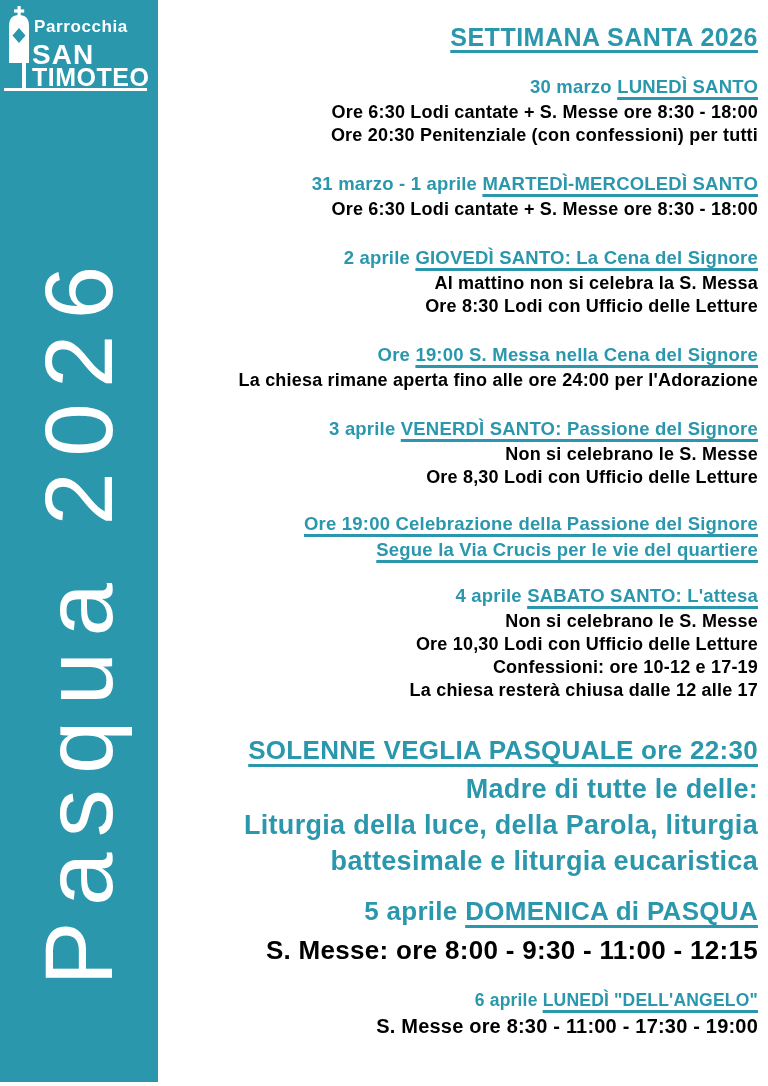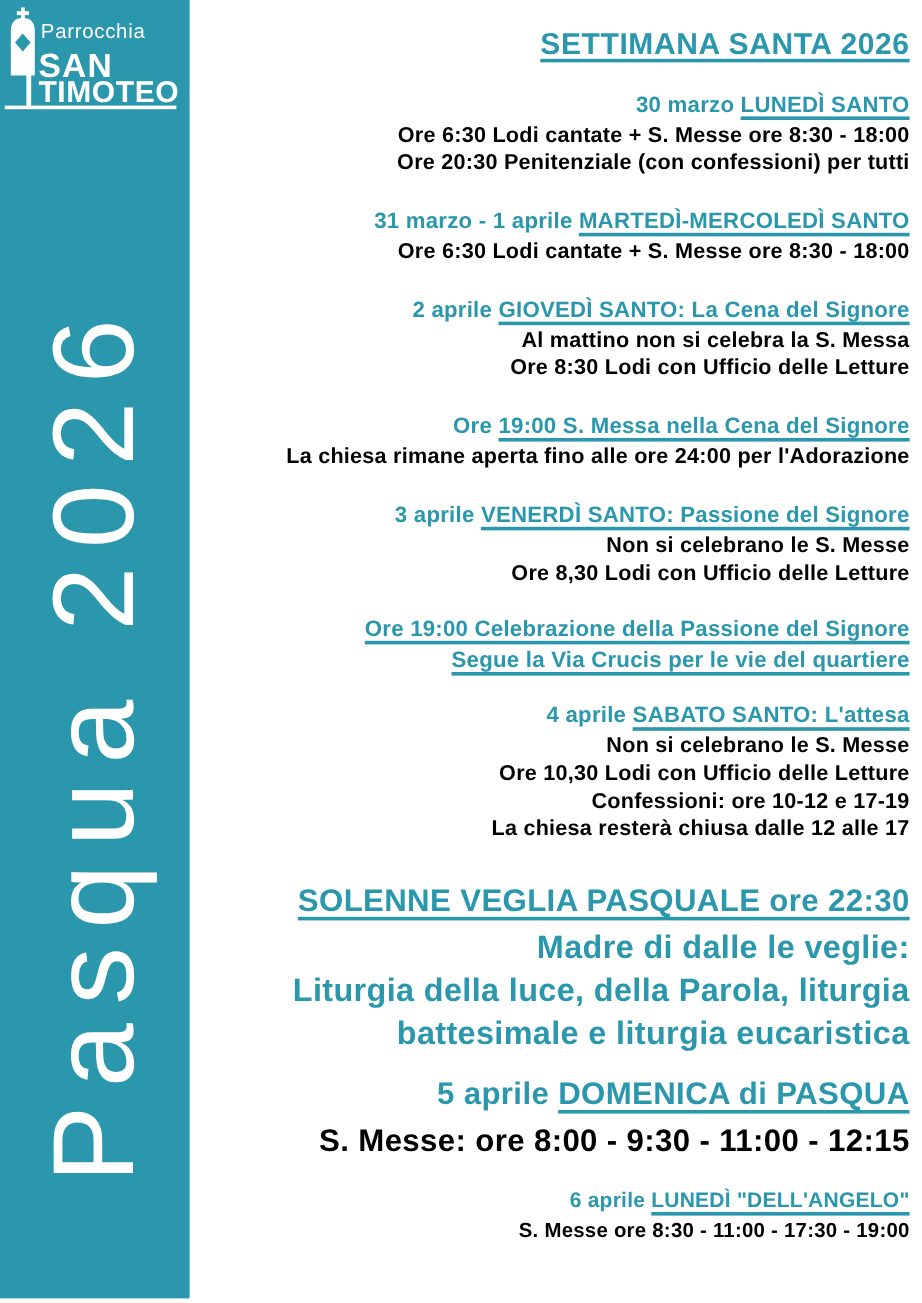--- a/index.html
+++ b/index.html
@@ -11,21 +11,21 @@
     font-family:"Liberation Sans", sans-serif;
   }
   
   .sidebar{
     position:absolute;left:0;top:0;
     width:158px;height:1082px;
     background:#2a97ad;
   }
   .logo{position:absolute;left:0;top:0;width:158px;height:100px;color:#ffffff;}
   .tower{position:absolute;left:8px;top:6px;}
-  .logo-line1{position:absolute;left:34px;top:17px;font-size:17px;font-weight:400;letter-spacing:.6px;}
+  .logo-line1{position:absolute;left:34px;top:17px;font-size:17px;font-weight:700;letter-spacing:.6px;}
   .logo-line2{position:absolute;left:32px;top:39px;font-size:28px;font-weight:700;letter-spacing:1px;}
   .logo-line3{position:absolute;left:32px;top:63px;font-size:25px;font-weight:700;letter-spacing:.5px;}
   .logo-underline{position:absolute;left:4px;top:88px;width:143px;height:3px;background:#ffffff;}
   .vtitle{
     position:absolute;top:0;left:0;
     width:1086px;height:158px;
     transform:rotate(-90deg) translateX(-1086px);
     transform-origin:top left;
     line-height:158px;
     text-align:center;
@@ -69,21 +69,21 @@
   
   .sec-small .sec-header{font-size:18.5px;line-height:23px;letter-spacing:.2px;margin-bottom:3px;}
   .sec-small .body-line{font-size:18px;line-height:23px;letter-spacing:.2px;}
   
   .sec-large .sec-header{font-size:26px;line-height:36px;letter-spacing:.3px;margin-bottom:3px;}
   .sec-large .sec-header .u{text-decoration-thickness:2.5px;text-underline-offset:5px;}
   .sec-large .body-line{font-size:26px;line-height:36px;letter-spacing:.3px;}
   .teal-line{color:#2a97ad;font-weight:700;font-size:27px;line-height:36px;letter-spacing:.3px;}
   
   .sec-xsmall .sec-header{font-size:17.5px;line-height:24px;letter-spacing:.2px;margin-bottom:2px;}
-  .sec-xsmall .body-line{font-size:17px;line-height:24px;letter-spacing:.2px;padding-left:21px;}
+  .sec-xsmall .body-line{font-size:20px;line-height:24px;letter-spacing:.2px;padding-left:21px;}
 </style>
 </head>
 <body>
 
 <div class="poster">
 
   <div class="sidebar">
     <div class="logo">
       <svg class="tower" width="30" height="84" viewBox="0 0 30 84">
         <rect x="9.5" y="0" width="3.2" height="10" fill="#ffffff"></rect>
@@ -131,21 +131,21 @@
         </section>
         <section class="sec sec-small">
           <div class="sec-header"><span>4 aprile </span><span class="u">SABATO SANTO: L'attesa</span></div>
           <div class="body-line">Non si celebrano le S. Messe</div>
           <div class="body-line">Ore 10,30 Lodi con Ufficio delle Letture</div>
           <div class="body-line">Confessioni: ore 10-12 e 17-19</div>
           <div class="body-line">La chiesa resterà chiusa dalle 12 alle 17</div>
         </section>
         <section class="sec sec-large">
           <div class="sec-header"><span class="u">SOLENNE VEGLIA PASQUALE ore 22:30</span></div>
-          <div class="teal-line">Madre di dalle le veglie:</div>
+          <div class="teal-line">Madre di tutte le delle:</div>
           <div class="teal-line">Liturgia della luce, della Parola, liturgia</div>
           <div class="teal-line">battesimale e liturgia eucaristica</div>
         </section>
         <section class="sec sec-large">
           <div class="sec-header"><span>5 aprile </span><span class="u">DOMENICA di PASQUA</span></div>
           <div class="body-line">S. Messe: ore 8:00 - 9:30 - 11:00 - 12:15</div>
         </section>
         <section class="sec sec-xsmall">
           <div class="sec-header"><span>6 aprile </span><span class="u">LUNEDÌ "DELL'ANGELO"</span></div>
           <div class="body-line">S. Messe ore 8:30 - 11:00 - 17:30 - 19:00</div>

